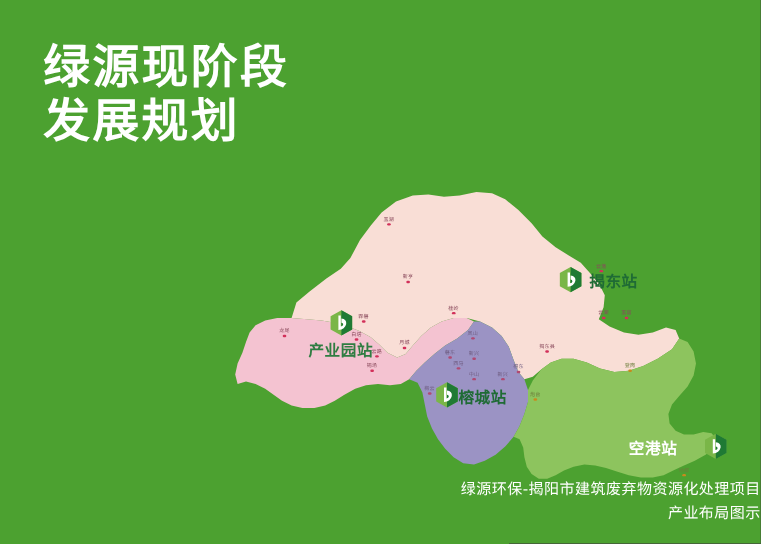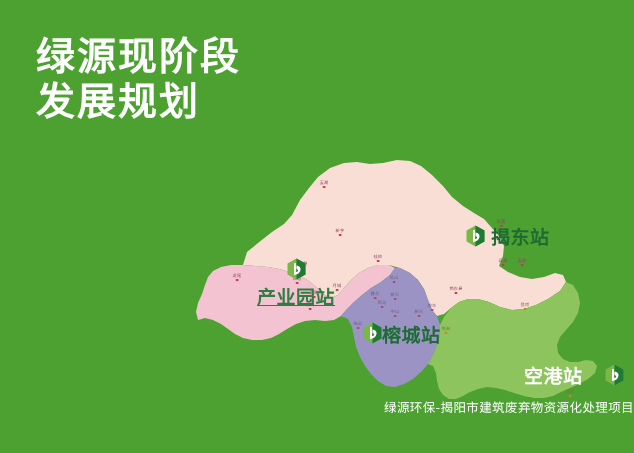--- a/index.html
+++ b/index.html
@@ -64,33 +64,33 @@
     z-index: 25;
     white-space: nowrap;
   }
   .station .logo {
     width: 19px;
     height: 22px;
     flex: 0 0 auto;
     display: block;
   }
   .station .st-label {
-    font-size: 19px;
+    font-size: 13px;
     font-weight: 700;
     letter-spacing: 0.5px;
     font-family: "DejaVu Sans", "Liberation Sans", sans-serif;
   }
   .station.logo-left .st-label { margin-left: 6px; }
   .station.logo-right .st-label { margin-right: 6px; }
 
   #station-jiedong  { left: 466px; top: 222px; }
   #station-jiedong .st-label  { color: #1f6b35; }
 
   #station-chanyeyuan { left: 257px; top: 258px; flex-direction: column; align-items: center; }
-  #station-chanyeyuan .st-label { color: #2f7d42; margin: 2px 0 0 0; text-decoration: underline; }
+  #station-chanyeyuan .st-label { color: #2f7d42; margin: 2px 0 0 0; }
 
   #station-rongcheng { left: 363px; top: 318px; align-items: center; }
   #station-rongcheng .st-label { color: #1f6b35; margin: 2px 0 0 0; }
 
   #station-konggang { left: 524px; top: 361px; gap: 16px; }
   #station-konggang .st-label { color: #ffffff; }
 
   
   .city {
     position: absolute;
@@ -319,15 +319,16 @@
     <span class="st-label" style="color: rgb(255, 255, 255);">空港站</span>
     <svg class="logo" viewBox="0 0 38 44">
       <polygon points="19,1 37,11 37,33 19,43 1,33 1,11" fill="#7ab648"></polygon>
       <polygon points="19,1 37,11 37,33 19,43" fill="#1f7a34"></polygon>
       <path d="M14 10 L14 34 Q25 33 27 24 Q28 16 19 15 L19 22 Q22 22 22 25 Q22 28 18 28 L18 10 Z" fill="#ffffff"></path>
     </svg>
   </div>
 
   <div id="caption">
     <div>绿源环保-揭阳市建筑废弃物资源化处理项目</div>
+    <div>产业布局图示</div>
   </div>
 
 </div>
 
 </body></html>

